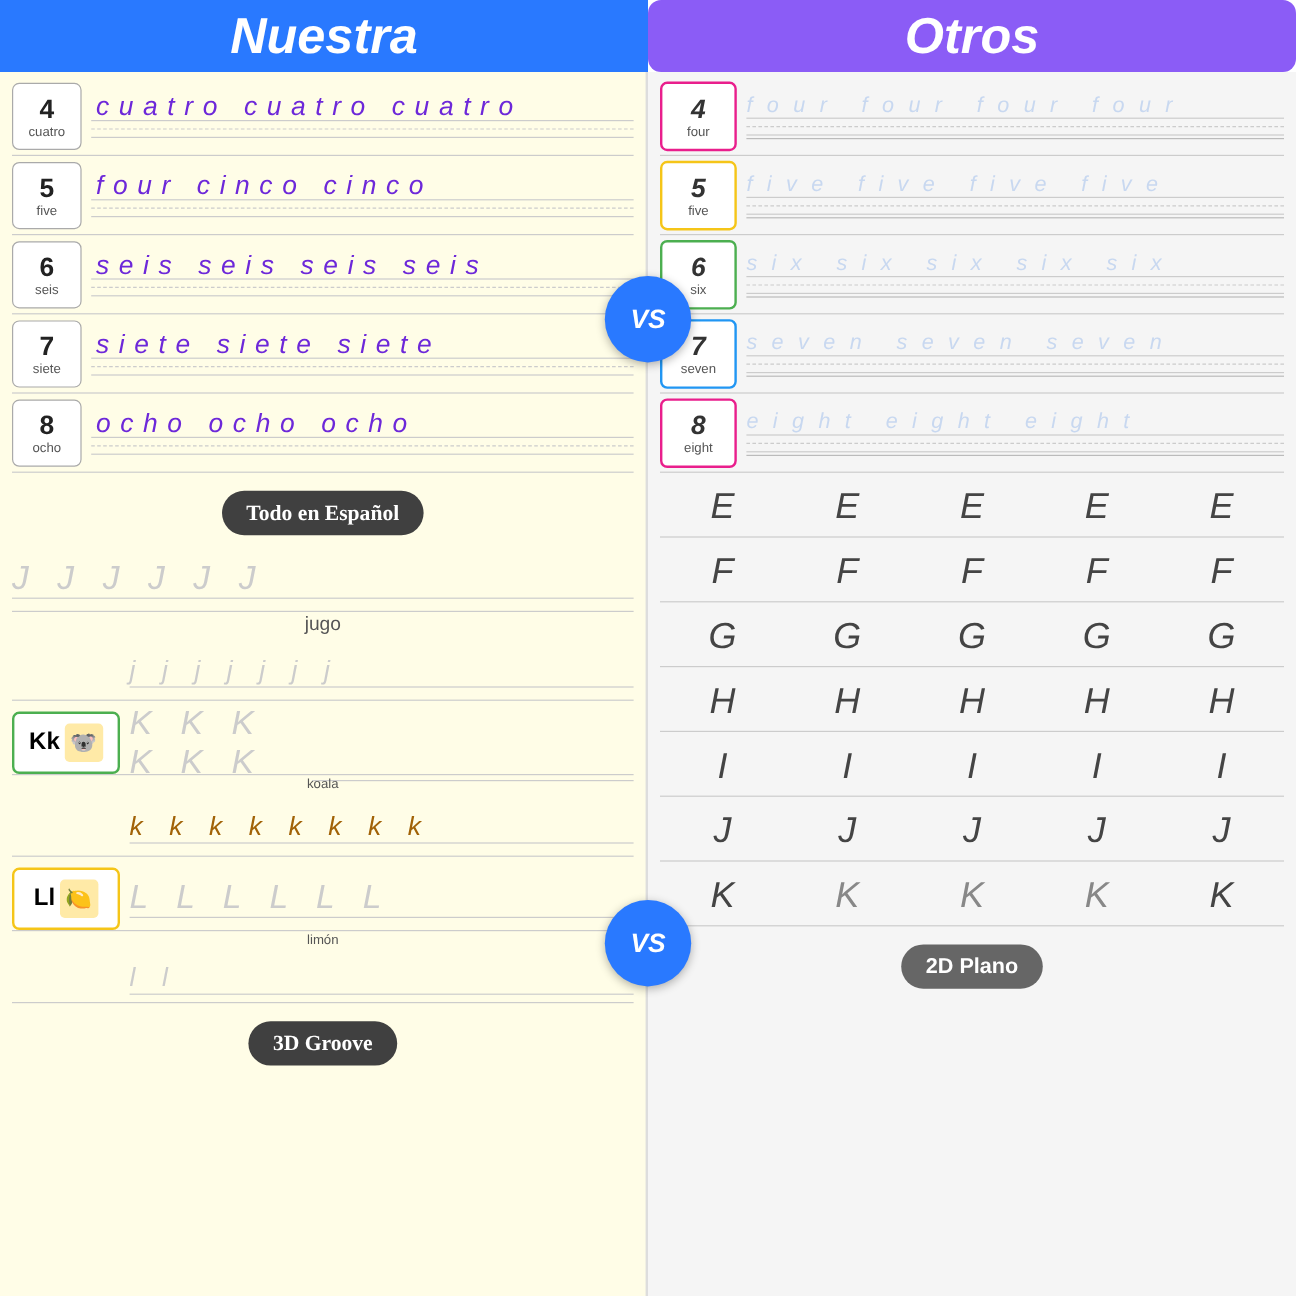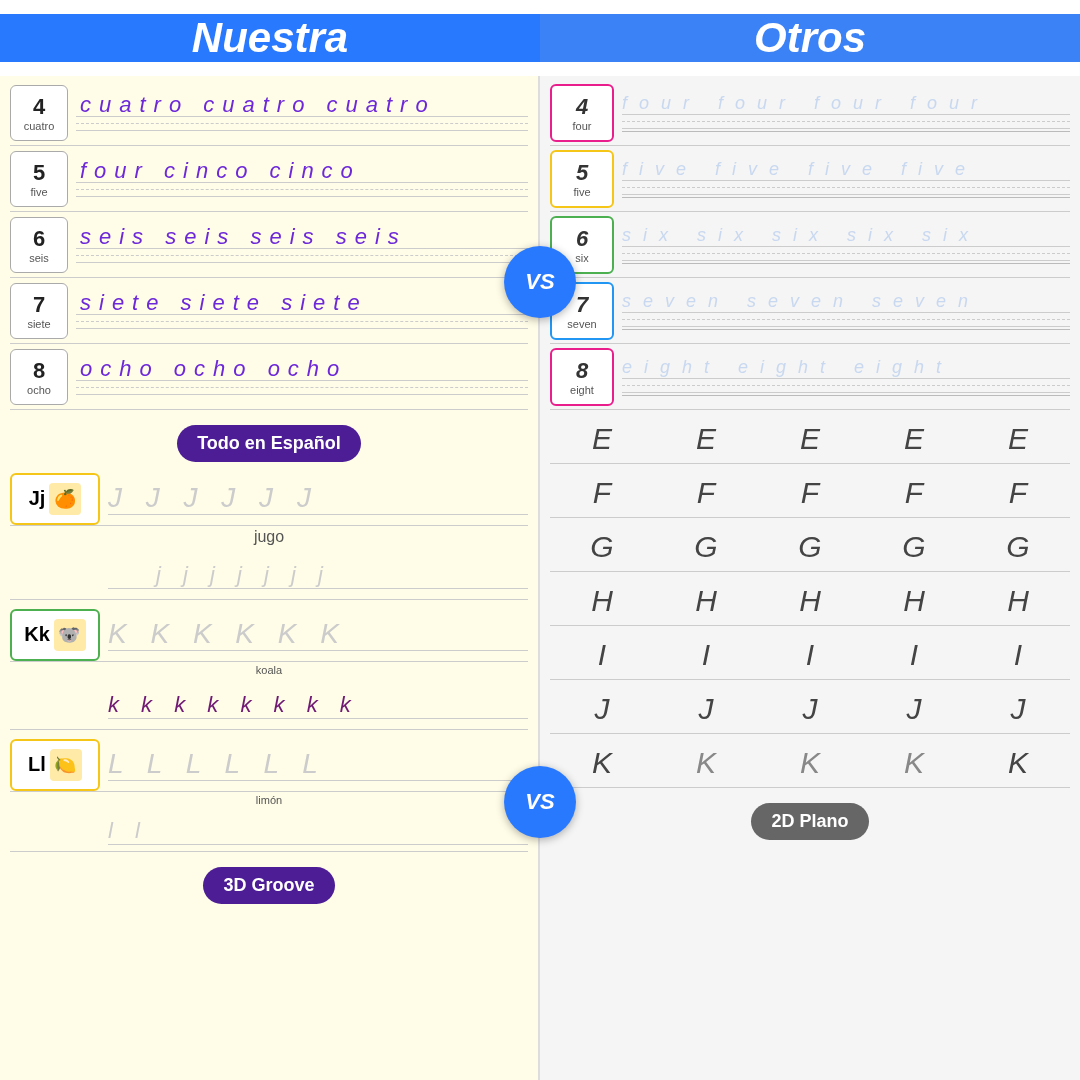--- a/index.html
+++ b/index.html
@@ -8,36 +8,36 @@
       height: 1080px;
       overflow: hidden;
       font-family: Arial, sans-serif;
       display: flex;
       flex-direction: column;
     }
 
     
     .header {
       display: flex;
-      height: 76px;
-      align-items: center;
+      height: 60px;
     }
     .header-left {
       width: 50%;
       background: #2979FF;
       display: flex;
       align-items: center;
       justify-content: center;
     }
     .header-right {
       width: 50%;
-      background: #3b82f6;
-      display: flex;
-      align-items: center;
-      justify-content: center;
+      background: #8b5cf6;
+      display: flex;
+      align-items: center;
+      justify-content: center;
+      border-radius: 11px;
     }
     .header-title {
       color: white;
       font-size: 42px;
       font-weight: 900;
       font-style: italic;
     }
 
     
     .main {
@@ -184,21 +184,21 @@
     .label-btn {
       border-radius: 24px;
       padding: 8px 20px;
       font-size: 18px;
       font-weight: 900;
       color: white;
       border: none;
       display: inline-block;
       text-align: center;
     }
-    .label-btn-blue { background: #4c1d95; }
+    .label-btn-blue { background: #404040; font-family: Liberation Serif, serif; }
     .label-btn-gray { background: #666; }
 
     .label-row {
       display: flex;
       align-items: center;
       justify-content: center;
       height: 50px;
       margin-top: 4px;
     }
     .writing-area {
@@ -313,55 +313,51 @@
         <div class="h-line-dash" style="margin-top:6px;"></div>
         <div class="h-line" style="margin-top:6px;"></div>
       </div>
     </div>
 
     <div class="label-row">
       <div class="label-btn label-btn-blue">Todo en Español</div>
     </div>
 
     <div style="display:flex; align-items:center; height:54px; gap:8px; border-bottom:1.5px solid #ccc;">
-      <div class="letter-card">
-        <span style="font-size:20px; font-weight:bold;">Jj</span>
-        <div class="letter-icon">🍊</div>
-      </div>
       <div style="flex:1; display:flex; flex-direction:column; justify-content:space-between;">
         <span style="font-size:28px; color:#ccc; letter-spacing:8px; font-style:italic;">J  J  J  J  J  J</span>
         <div class="h-line"></div>
       </div>
     </div>
     <div style="font-size:16px; color:#555; text-align:center; margin-top:-2px;">jugo</div>
 
     <div style="display:flex; align-items:center; height:48px; gap:8px; border-bottom:1.5px solid #ccc; margin-top:2px;">
       <div style="min-width:90px;"></div>
       <div style="flex:1; display:flex; flex-direction:column; justify-content:flex-end;">
-        <span style="font-size:22px; color:#ccc; letter-spacing:8px; font-style:italic;margin-left:48px;">j   j   j   j   j   j   j</span>
+        <span style="font-size:22px; color:#ccc; letter-spacing:8px; font-style:italic;">j   j   j   j   j   j   j</span>
         <div class="h-line"></div>
       </div>
     </div>
 
     <div style="display:flex; align-items:center; height:54px; gap:8px; border-bottom:1.5px solid #ccc; margin-top:4px;">
       <div class="letter-card" style="border-color:#4caf50;">
         <span style="font-size:20px; font-weight:bold;">Kk</span>
         <div class="letter-icon">🐨</div>
       </div>
-      <div style="flex:1; display:flex; flex-direction:column; justify-content:flex-end;">
+      <div style="flex:1; display:flex; flex-direction:row; justify-content:flex-end;">
         <span style="font-size:28px; color:#ccc; letter-spacing:8px; font-style:italic;">K  K  K  K  K  K</span>
         <div class="h-line"></div>
       </div>
     </div>
     <div style="font-size:11px; color:#555; text-align:center; margin-top:-2px;">koala</div>
 
     <div style="display:flex; align-items:center; height:48px; gap:8px; border-bottom:1.5px solid #ccc; margin-top:2px;">
       <div style="min-width:90px;"></div>
       <div style="flex:1; display:flex; flex-direction:column; justify-content:flex-end;">
-        <span style="font-size:22px; color:#701a75; letter-spacing:8px; font-style:italic;">k  k  k  k  k  k  k  k</span>
+        <span style="font-size:22px; color:#a16207; letter-spacing:8px; font-style:italic;">k  k  k  k  k  k  k  k</span>
         <div class="h-line"></div>
       </div>
     </div>
 
     <div style="display:flex; align-items:center; height:54px; gap:8px; border-bottom:1.5px solid #ccc; margin-top:4px;">
       <div class="letter-card" style="border-color:#f5c518;">
         <span style="font-size:20px; font-weight:bold;">Ll</span>
         <div class="letter-icon">🍋</div>
       </div>
       <div style="flex:1; display:flex; flex-direction:column; justify-content:flex-end;">

